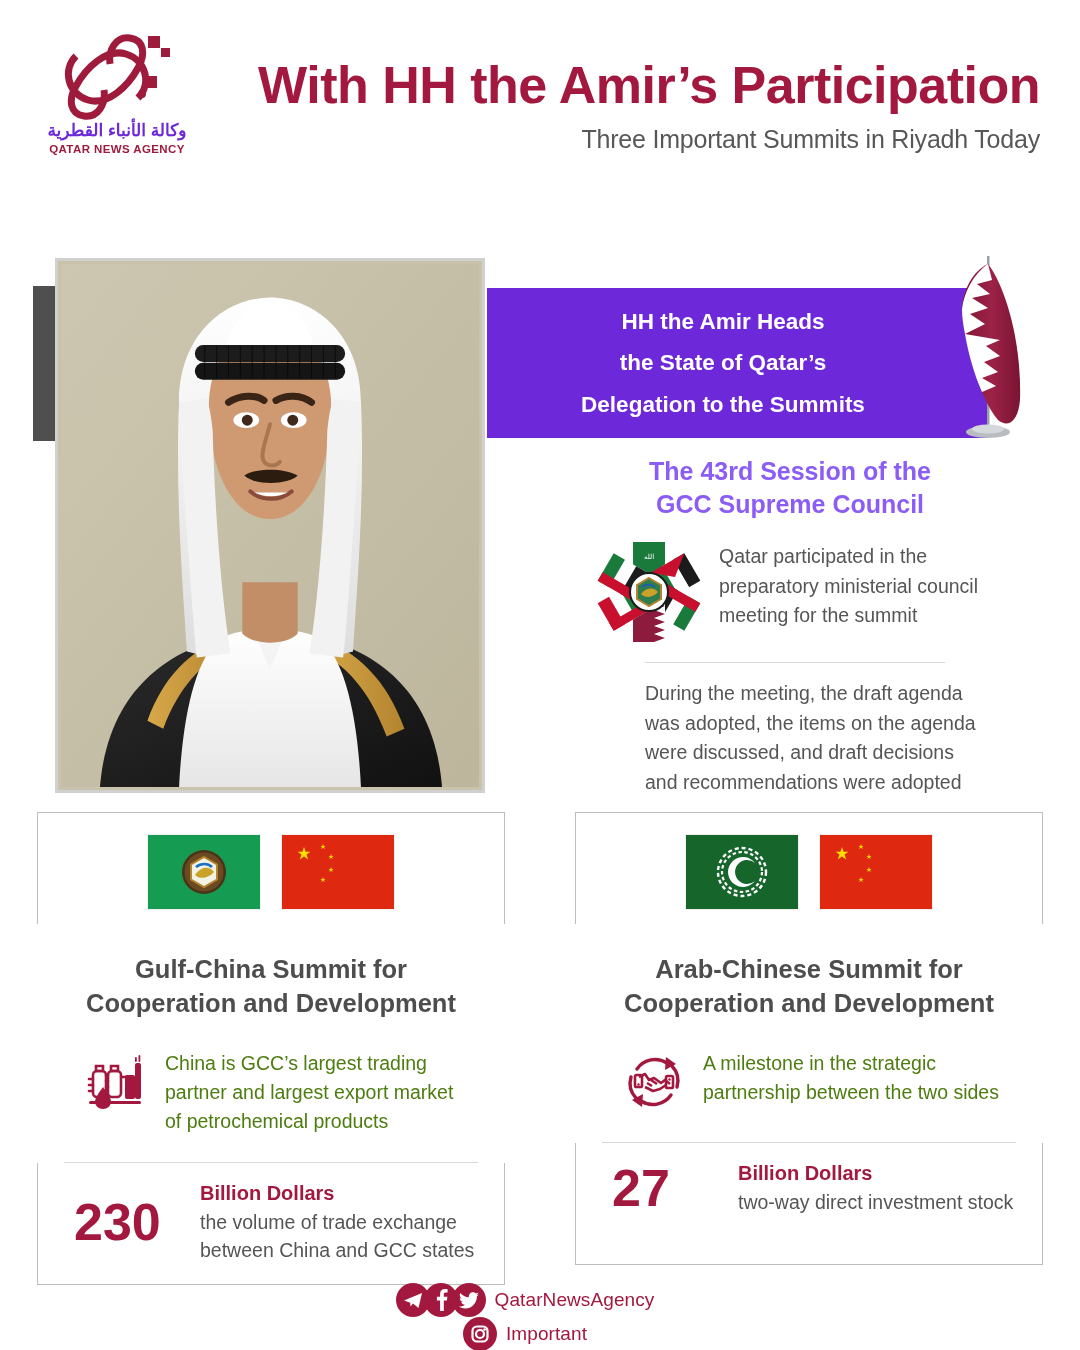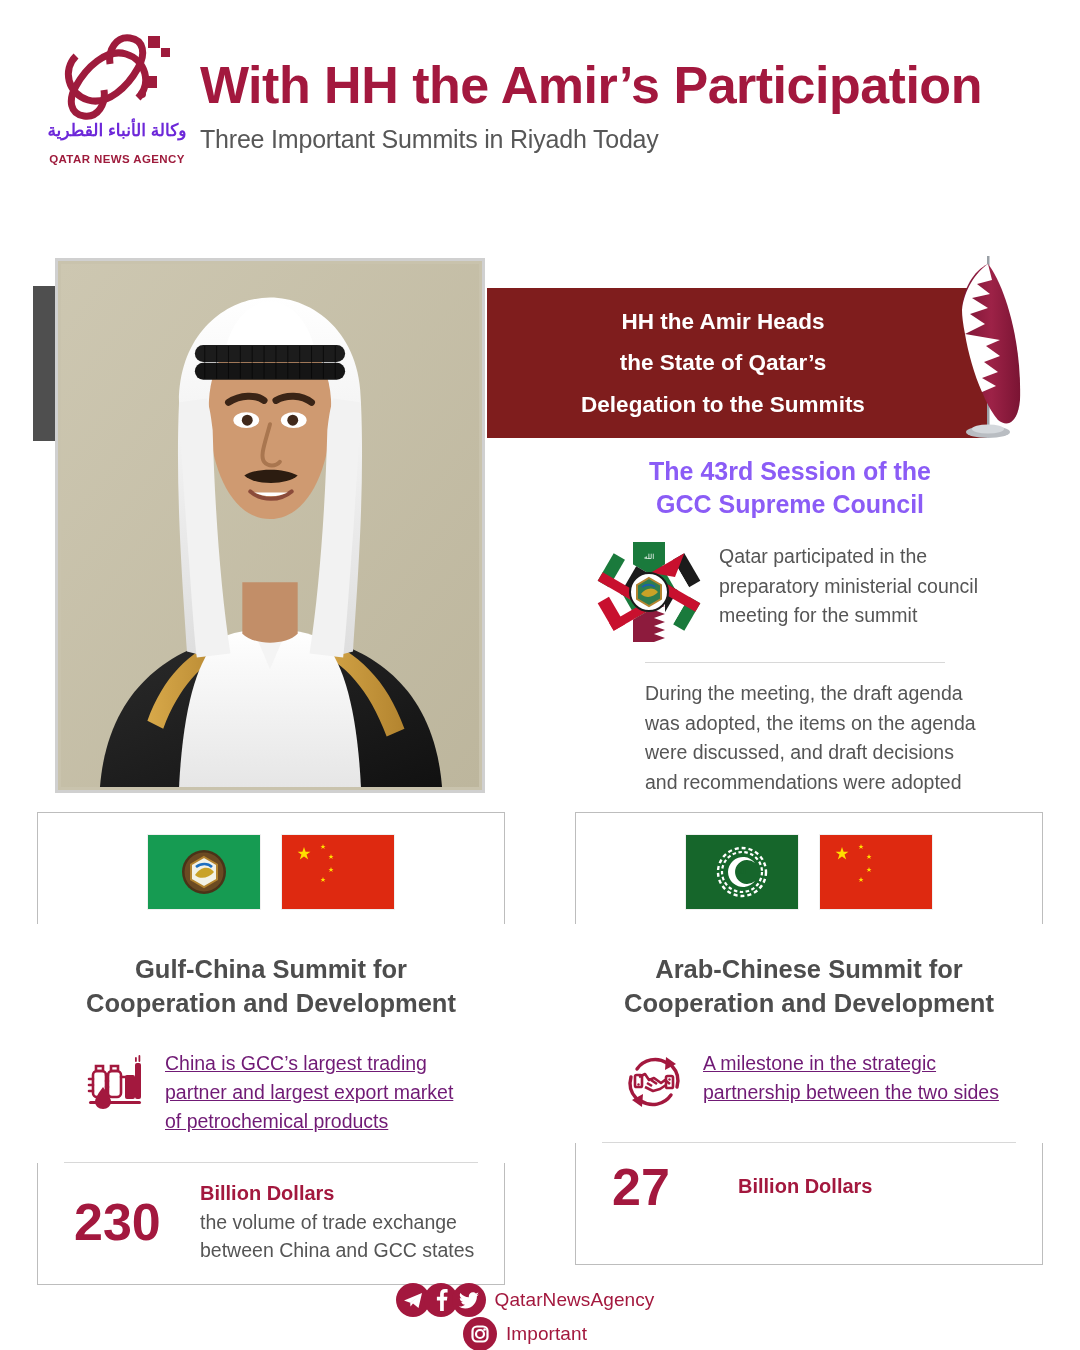--- a/index.html
+++ b/index.html
@@ -19,25 +19,25 @@
     position: absolute; left: 42px; top: 28px;
     width: 150px; text-align: center;
   }
   .logo-mark { width: 150px; height: 92px; display: block; }
   .logo-ar {
     font-size: 17px; color: #6d28d9; font-weight: bold;
     direction: rtl; letter-spacing: .3px; line-height: 1.1; margin-top: 2px;
   }
   .logo-en {
     font-size: 11.5px; color: #9E1B3C; font-weight: bold;
-    letter-spacing: .4px; margin-top: 12px;
+    letter-spacing: .4px; margin-top: 2px;
   }
 
   .title-block {
-    position: absolute; left: 200px; right: 40px; top: 58px; text-align: left;
+    position: absolute; left: 200px; right: 40px; top: 58px; text-align: right;
   }
   .main-title {
     font-size: 52px; font-weight: bold; color: #A3183E;
     letter-spacing: -0.5px; line-height: 1.05;
   }
   .sub-title {
     font-size: 25px; font-weight: normal; color: #575757;
     margin-top: 12px; letter-spacing: -0.2px;
   }
 
@@ -50,21 +50,21 @@
     width: 430px; height: 535px;
     border: 3px solid #d0d0d0;
     background: #c9c3ad;
     overflow: hidden;
   }
   .portrait-frame .inner { position: absolute; inset: 3px; overflow: hidden; background:#c6c0aa;}
   .portrait-svg { width: 100%; height: 100%; display: block; }
 
   .gray-banner {
     position: absolute; left: 487px; top: 288px;
-    width: 500px; height: 150px; background: #7f1d1d;
+    width: 500px; height: 150px; background: #6d28d9;
     display: flex; align-items: center; justify-content: center;
   }
   .banner-text {
     color: #ffffff; font-weight: bold; font-size: 22.5px;
     line-height: 1.85; text-align: center; padding-right: 48px; padding-left: 20px;
   }
   .qatar-flag-wrap {
     position: absolute; left: 930px; top: 250px; width: 120px; height: 200px;
   }
 
@@ -110,21 +110,21 @@
 
   .card-title {
     text-align: center; font-size: 25.5px; font-weight: bold; color: #4d4d4d;
     line-height: 1.35; margin-top: 28px;
   }
   .card-feature {
     display: flex; align-items: flex-start; gap: 18px;
     margin-top: 28px; padding: 0 36px 0 48px;
   }
   .feature-icon { flex: 0 0 62px; margin-top: 2px; }
-  .feature-text { font-size: 19.5px; line-height: 1.5; color: #701a75; text-decoration: underline; }
+  .feature-text { font-size: 19.5px; line-height: 1.5; color: #4d7c0f; }
 
   .card-box-bottom {
     border: 1px solid #bdbdbd; border-top: none;
     margin-top: 26px; height: 122px; position: relative;
   }
   .stat-divider {
     position: absolute; left: 26px; right: 26px; top: -1px;
     height: 1px; background: #d8d8d8;
   }
   .stat-row {
@@ -473,20 +473,21 @@
       </div>
       <div class="feature-text">A milestone in the strategic partnership between the two sides</div>
     </div>
 
     <div class="card-box-bottom">
       <div class="stat-divider"></div>
       <div class="stat-row">
         <div class="stat-number">27</div>
         <div>
           <div class="stat-label">Billion Dollars</div>
+          <div class="stat-desc">two-way direct investment stock</div>
         </div>
       </div>
     </div>
   </div>
 </div>
 
 <div class="footer">
 
   <div class="social-group">
     <div class="social-icons">

